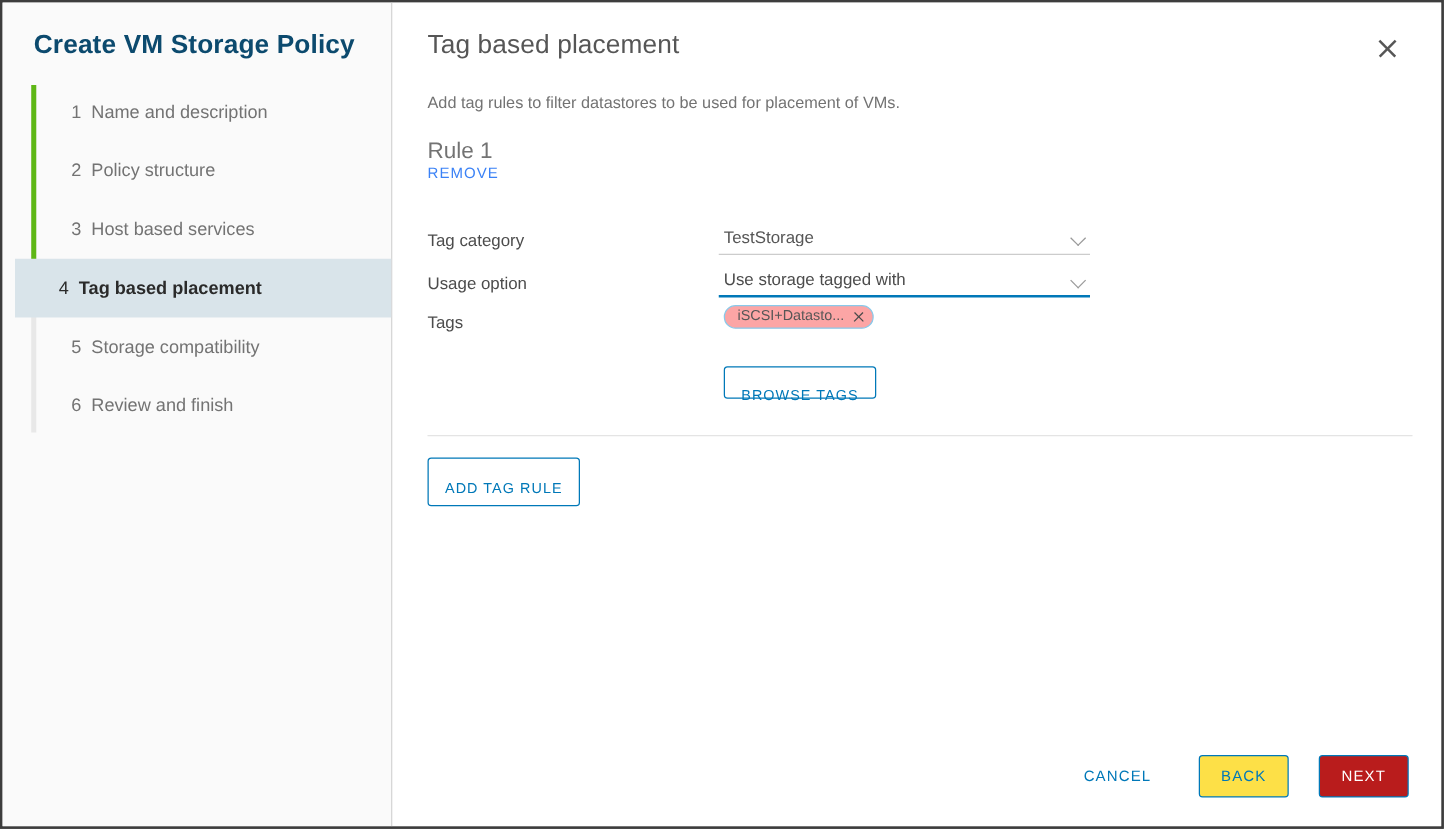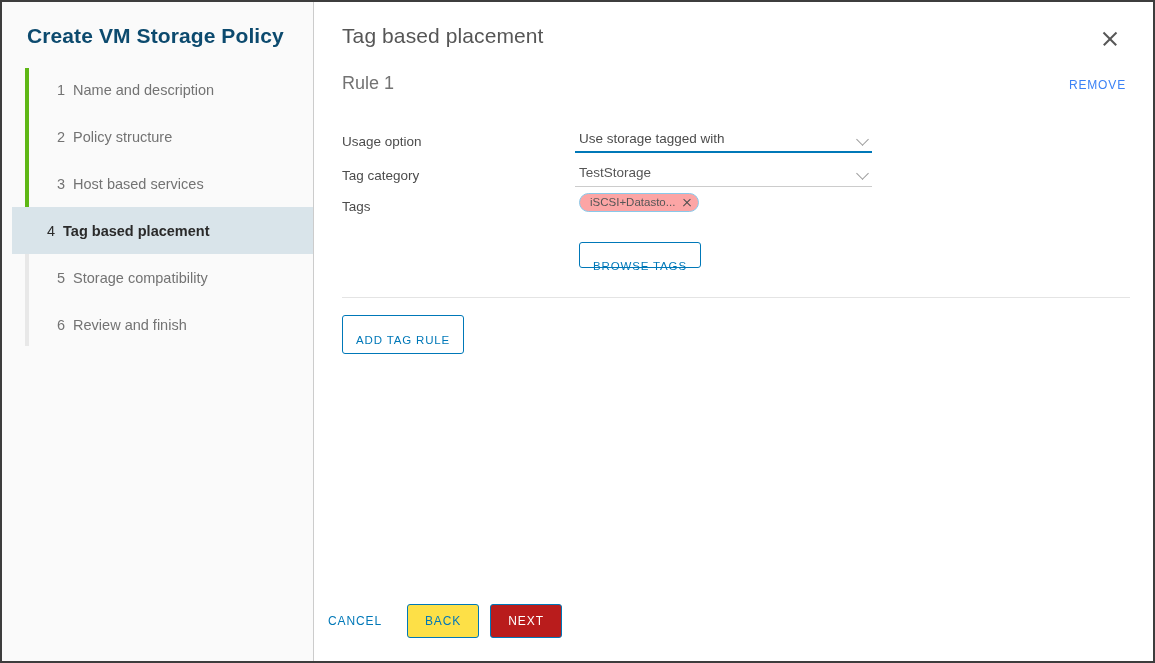--- a/index.html
+++ b/index.html
@@ -123,21 +123,22 @@
   .desc {
     padding: 22px 28px 0 28px;
     font-size: 13px;
     color: #737373;
   }
 
   .rule-head {
     margin: 21px 27px 0 28px;
     display: flex;
     align-items: baseline;
-    justify-content: space-between;
+    justify-content: flex-end;
+    flex-direction: column;
   }
   .rule-title {
     font-size: 18px;
     color: #737373;
     font-weight: 400;
   }
   .link-btn {
     font-size: 12px;
     letter-spacing: 0.85px;
     color: #3b82f6;
@@ -254,24 +255,24 @@
   }
 
   .add-rule-wrap { margin: 17px 0 0 28px; }
   .add-rule-btn { height: 39px; line-height: 24px; }
 
   .spacer { flex: 1; }
 
   
   .footer {
     display: flex;
-    justify-content: flex-start;
+    justify-content: flex-end;
     align-items: center;
     padding: 0 26px 23px 0;
-    gap: 11px;
+    gap: 24px;
   }
   .btn {
     font-size: 12px;
     letter-spacing: 0.9px;
     font-family: inherit;
     cursor: pointer;
     border-radius: 3px;
     height: 34px;
   }
   .btn-flat {
@@ -337,40 +338,41 @@
     </div>
   </div>
 
   <div class="main">
 
     <div class="main-header">
       <div class="page-title">Tag based placement</div>
       <div class="close-btn"></div>
     </div>
 
+    <div class="desc">Add tag rules to filter datastores to be used for placement of VMs.</div>
 
     <div class="rule-head">
       <div class="rule-title">Rule 1</div>
       <button class="link-btn">REMOVE</button>
     </div>
 
     <div class="form">
+
+      <div class="form-row">
+        <div class="form-label">Tag category</div>
+        <div class="select-wrap">
+          <input class="select-box" readonly="" value="TestStorage" style="">
+          <span class="caret"></span>
+        </div>
+      </div>
 
       <div class="form-row">
         <div class="form-label">Usage option</div>
         <div class="select-wrap focused">
           <input class="select-box" readonly="" value="Use storage tagged with" style="">
-          <span class="caret"></span>
-        </div>
-      </div>
-
-      <div class="form-row">
-        <div class="form-label">Tag category</div>
-        <div class="select-wrap">
-          <input class="select-box" readonly="" value="TestStorage" style="">
           <span class="caret"></span>
         </div>
       </div>
 
       <div class="form-row tags-row">
         <div class="form-label tags-label">Tags</div>
         <div>
           <span class="tag-chip">
             <span>iSCSI+Datasto...</span>
             <span class="chip-x"></span>

